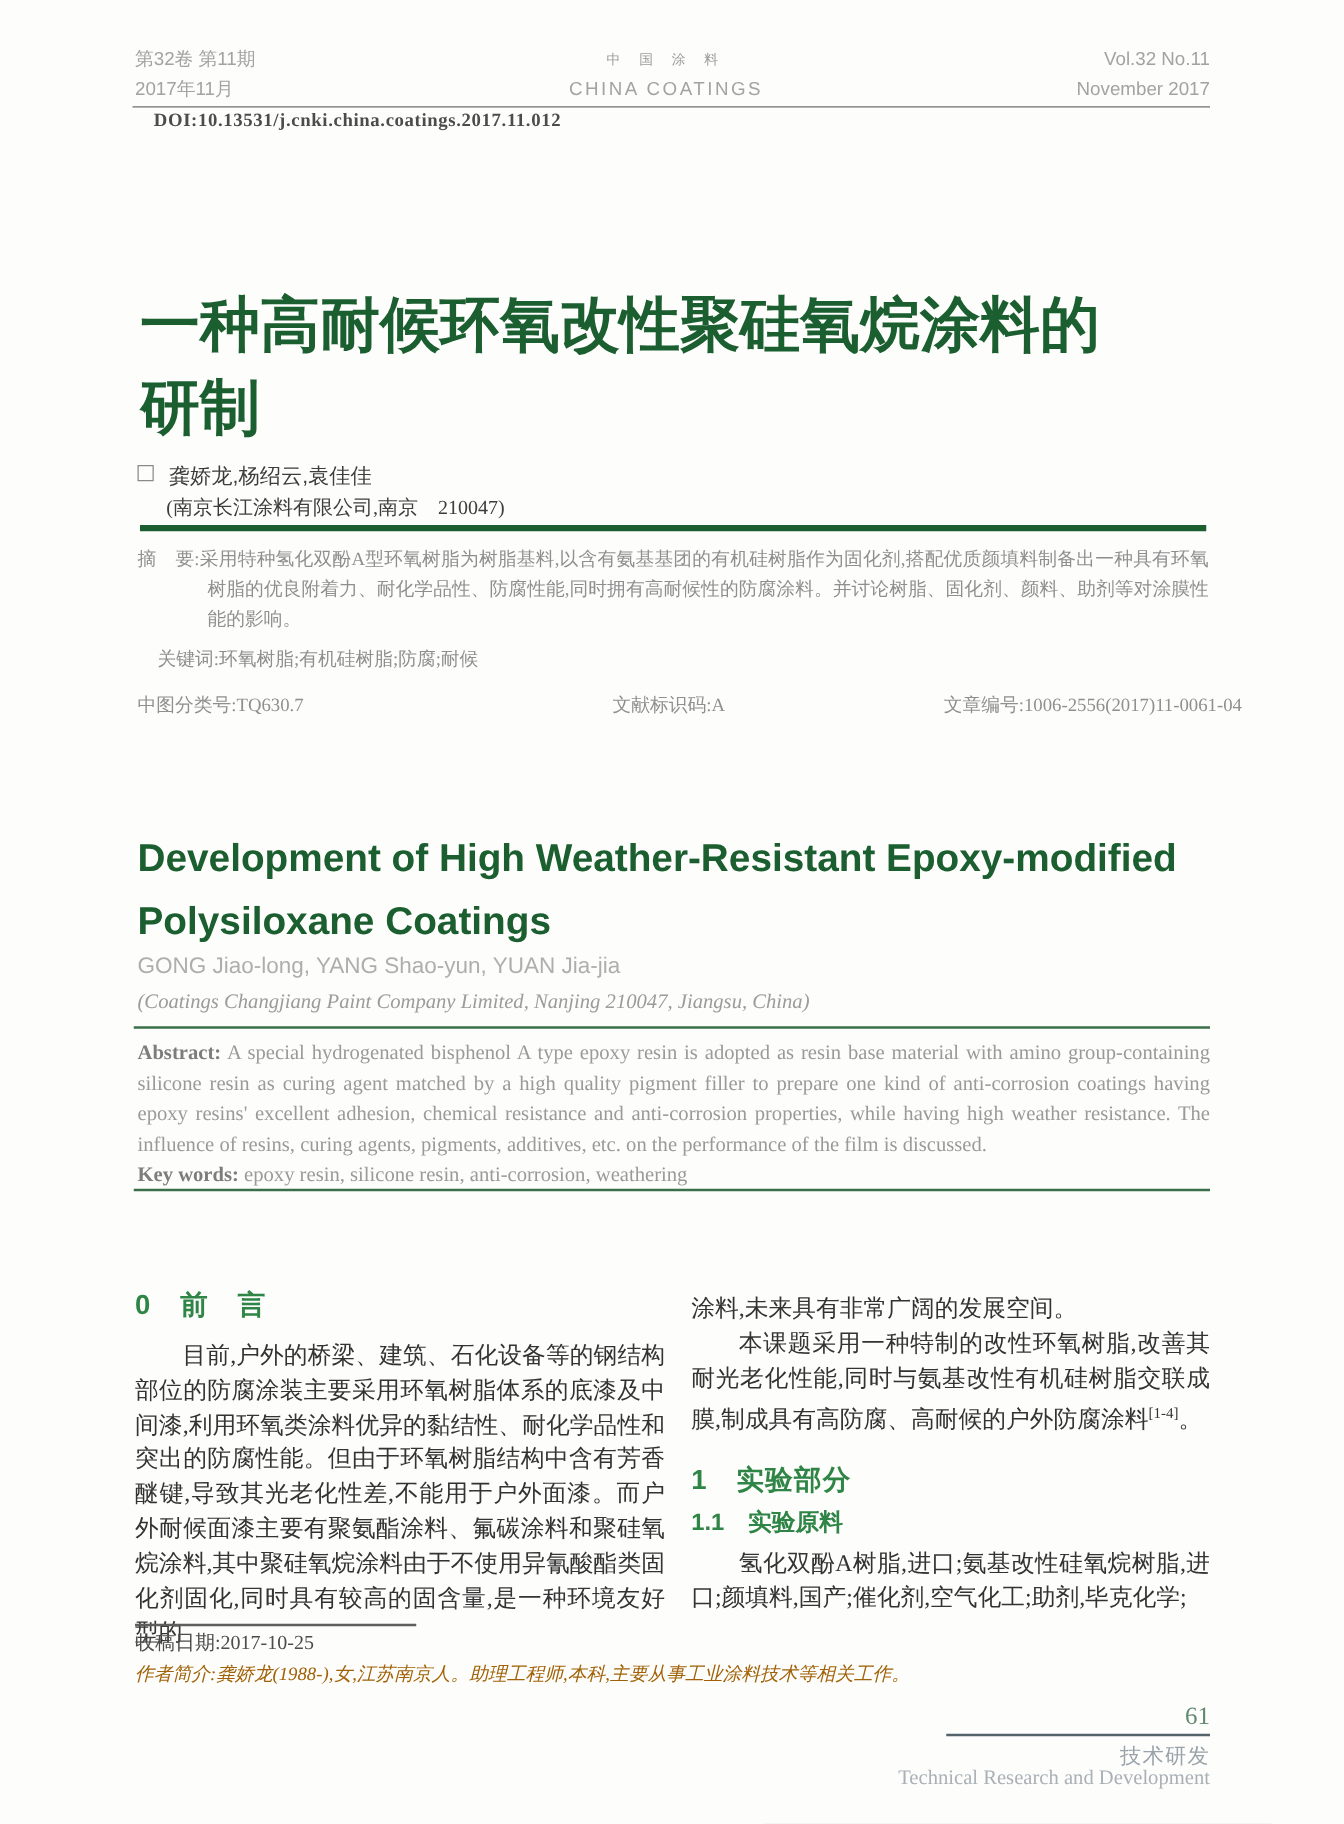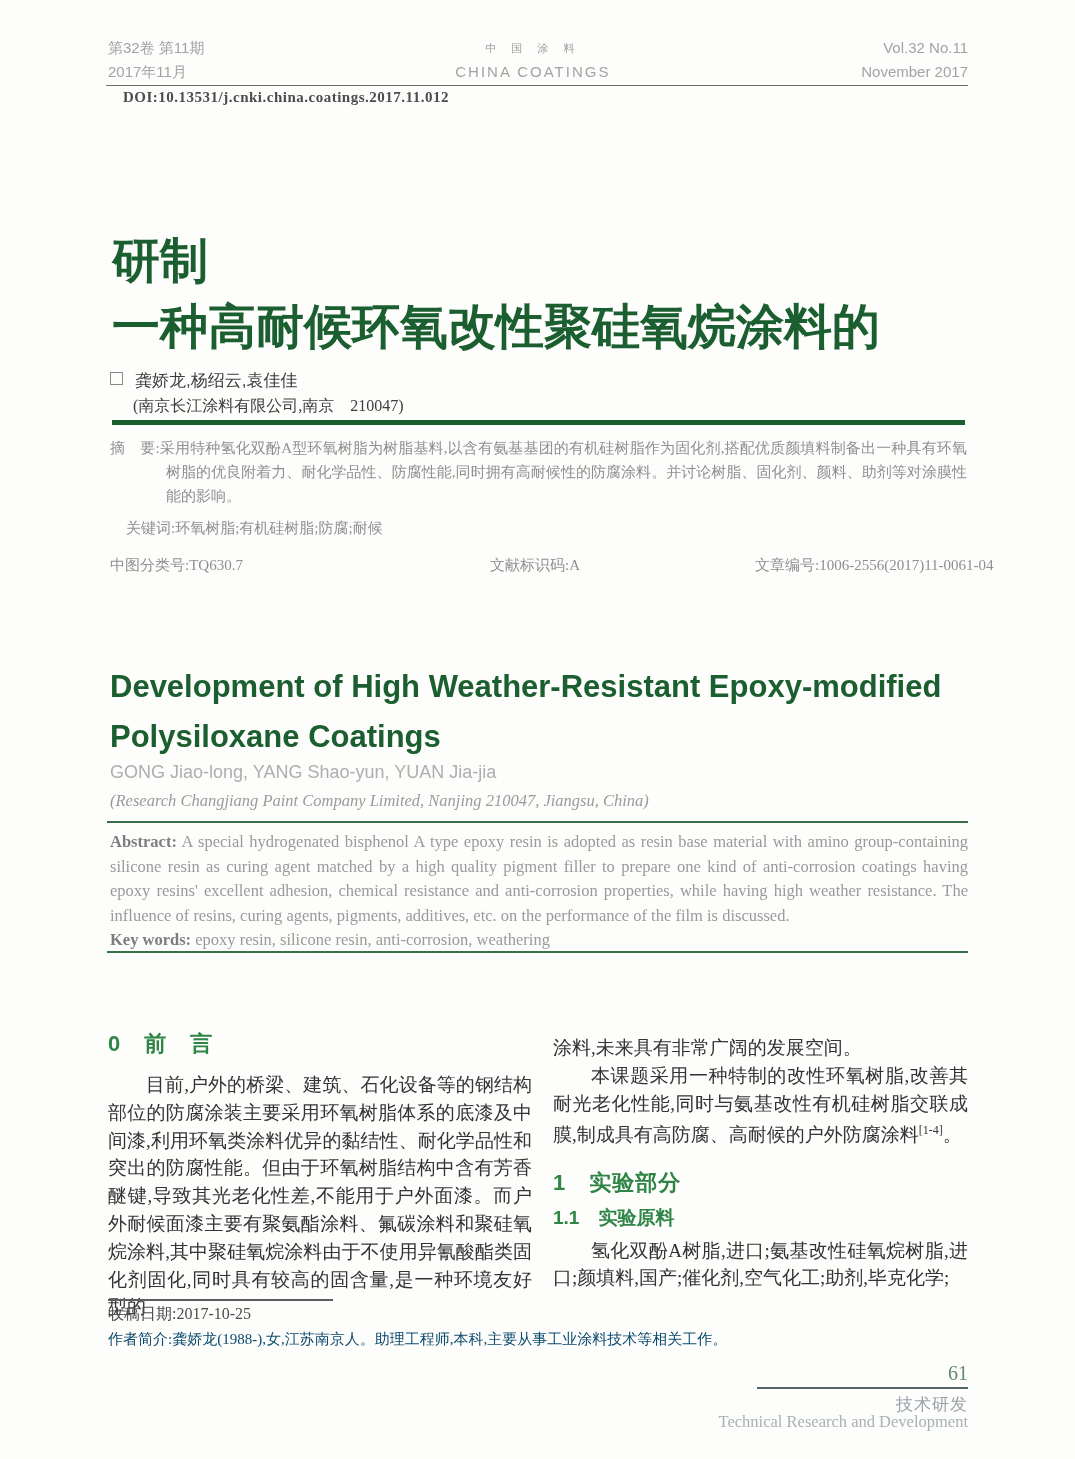--- a/index.html
+++ b/index.html
@@ -99,21 +99,21 @@
   .col-left .sec-h1 { margin-bottom:13px; }
   .col-right .sec-h1 { margin-top:19px; margin-bottom:9px; }
   .sec-h2 {
     color:#2f8545; font-weight:bold; font-size:19px; line-height:24px;
     font-family:"Liberation Sans", sans-serif; margin-bottom:7px;
   }
   sup.ref { font-size:12px; color:#333; }
   
   .fn-rule { position:absolute; left:108px; top:1299px; width:225px; height:1.5px; background:#5e5e5e; }
   .fn-received { position:absolute; left:108px; top:1304px; font-size:16px; color:#4c4c4c; }
-  .fn-bio { position:absolute; left:108px; top:1330px; font-size:15px; color:#0c4a6e; }
+  .fn-bio { position:absolute; left:108px; top:1330px; font-size:15px; color:#a16207;font-style:italic; }
   
   .page-number {
     position:absolute; left:880px; top:1362px; width:88px; text-align:right;
     font-size:20px; color:#628a6f; font-family:"Liberation Serif", serif;
   }
   .footer-rule { position:absolute; left:757px; top:1387px; width:211px; height:2px; background:#55646b; }
   .footer-col-cn {
     position:absolute; left:700px; top:1393px; width:268px; text-align:right;
     font-size:17px; color:#9aa3a9; letter-spacing:1px;
   }
@@ -138,22 +138,22 @@
     </div>
     <div class="hcol-right">
       <div>Vol.32  No.11</div>
       <div>November 2017</div>
     </div>
   </div>
   <div class="header-rule"></div>
   <div class="doi-line">DOI:10.13531/j.cnki.china.coatings.2017.11.012</div>
 
   <div class="title-cn">
+    <div>一种高耐候环氧改性聚硅氧烷涂料的</div>
     <div>研制</div>
-    <div>一种高耐候环氧改性聚硅氧烷涂料的</div>
   </div>
 
   <div class="authors-cn"><span class="author-box"></span><span>龚娇龙,杨绍云,袁佳佳</span></div>
   <div class="affil-cn">(南京长江涂料有限公司,南京　210047)</div>
 
   <div class="green-bar"></div>
 
   <div class="abs-cn">
     <p class="hang"><span class="lbl">摘　要:</span><span>采用特种氢化双酚A型环氧树脂为树脂基料,以含有氨基基团的有机硅树脂作为固化剂,搭配优质颜填料制备出一种具有环氧树脂的优良附着力、耐化学品性、防腐性能,同时拥有高耐候性的防腐涂料。并讨论树脂、固化剂、颜料、助剂等对涂膜性能的影响。</span></p>
     <p class="kw-line"><span>关键词:</span><span>环氧树脂;有机硅树脂;防腐;耐候</span></p>
@@ -162,21 +162,21 @@
       <span class="clc-b">文献标识码:A</span>
       <span class="clc-c">文章编号:1006-2556(2017)11-0061-04</span>
     </div>
   </div>
 
   <div class="title-en">
     <div>Development of High Weather-Resistant Epoxy-modified</div>
     <div>Polysiloxane Coatings</div>
   </div>
   <div class="authors-en">GONG Jiao-long, YANG Shao-yun, YUAN Jia-jia</div>
-  <div class="affil-en">(Research Changjiang Paint Company Limited, Nanjing 210047, Jiangsu, China)</div>
+  <div class="affil-en">(Coatings Changjiang Paint Company Limited, Nanjing 210047, Jiangsu, China)</div>
 
   <div class="rule-green-top"></div>
 
   <div class="abs-en">
     <p><span class="lbl">Abstract:</span><span> A special hydrogenated bisphenol A type epoxy resin is adopted as resin base material with amino group-containing silicone resin as curing agent matched by a high quality pigment filler to prepare one kind of anti-corrosion coatings having epoxy resins' excellent adhesion, chemical resistance and anti-corrosion properties, while having high weather resistance. The influence of resins, curing agents, pigments, additives, etc. on the performance of the film is discussed.</span></p>
     <p><span class="lbl">Key words:</span><span> epoxy resin, silicone resin, anti-corrosion, weathering</span></p>
   </div>
 
   <div class="rule-green-bottom"></div>
 

